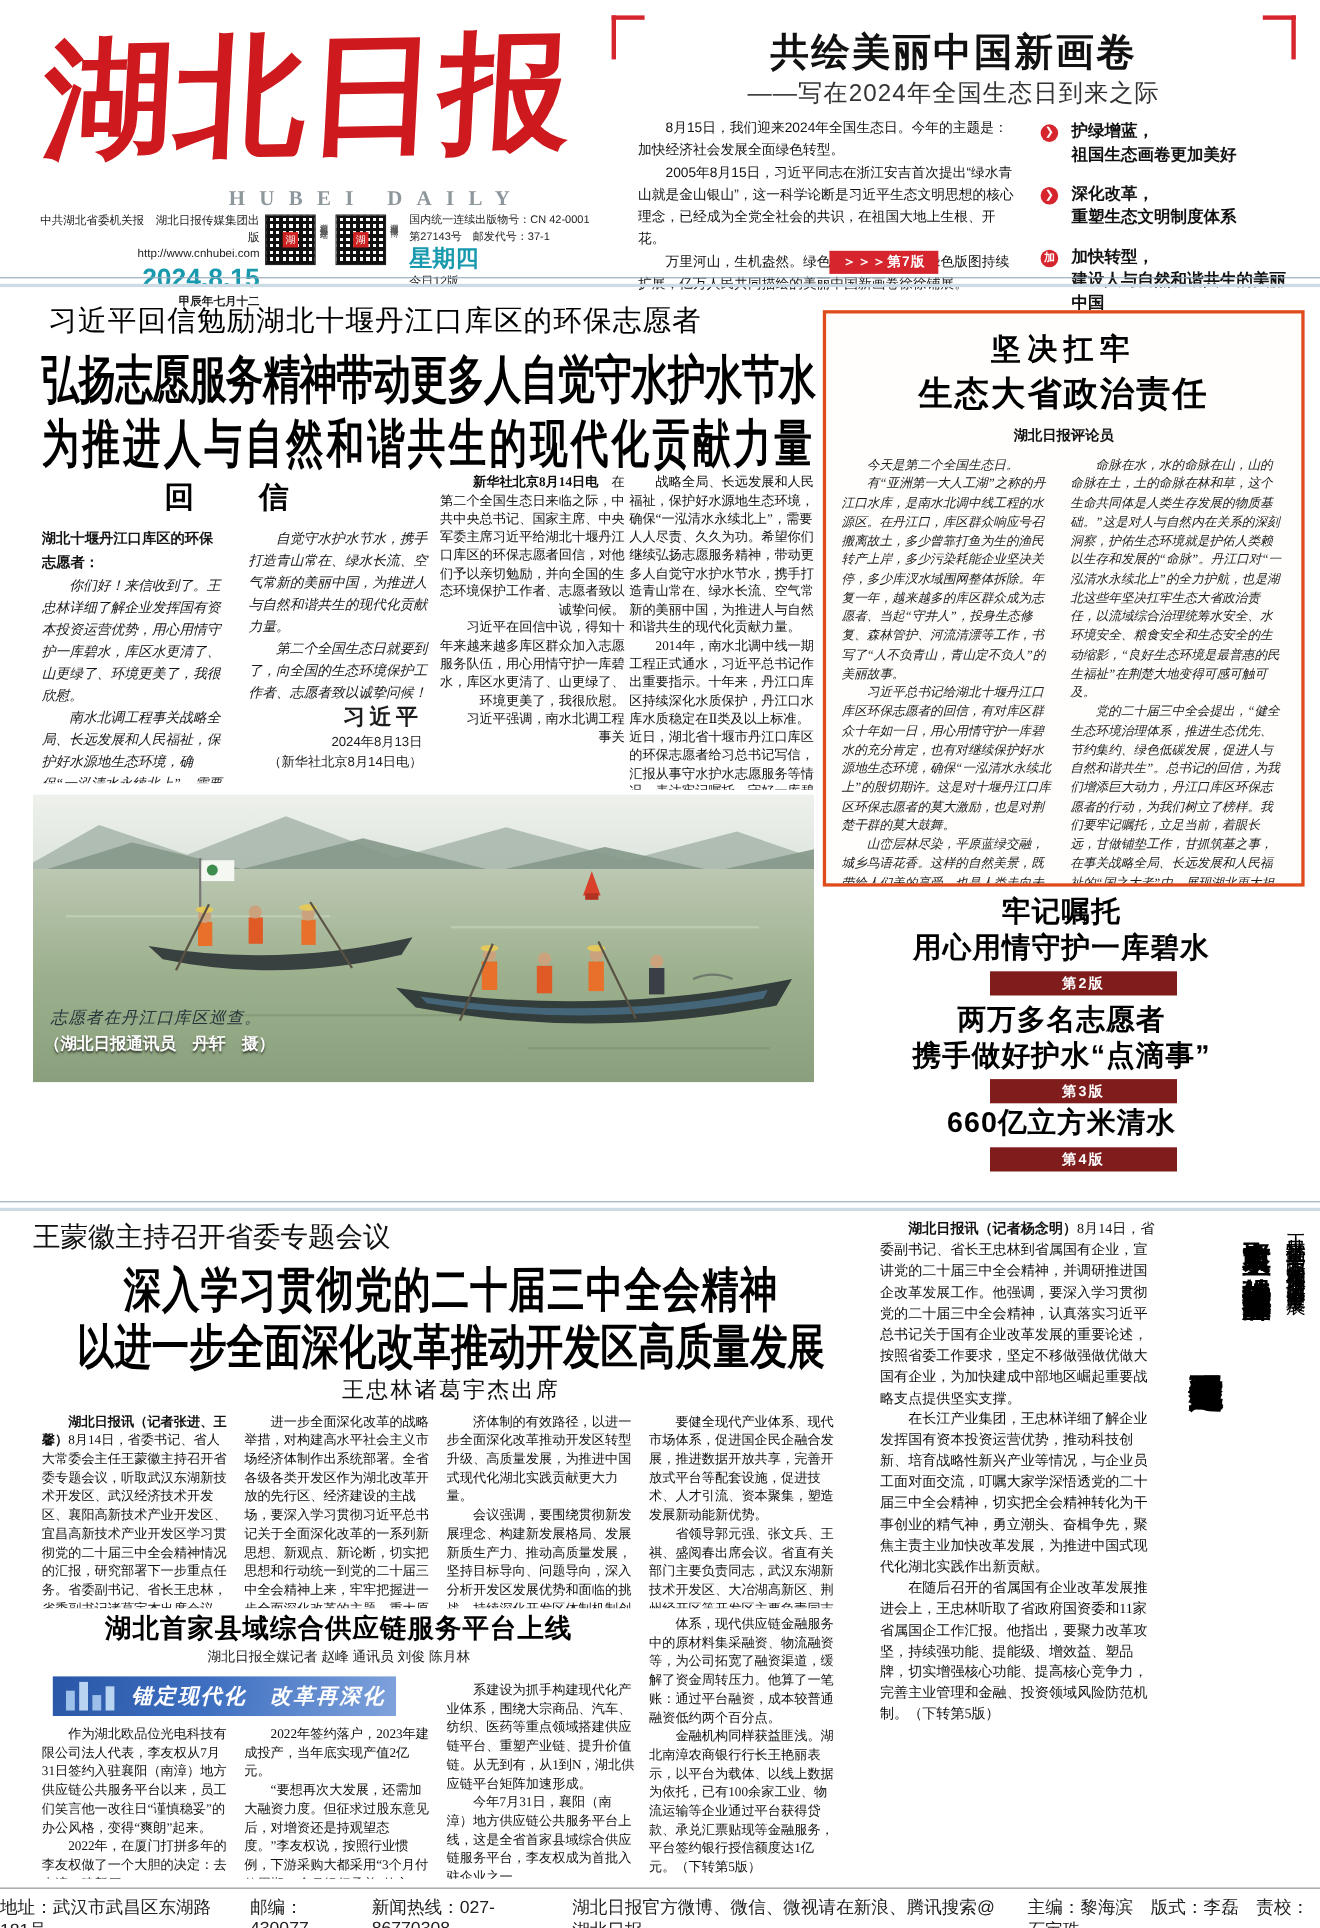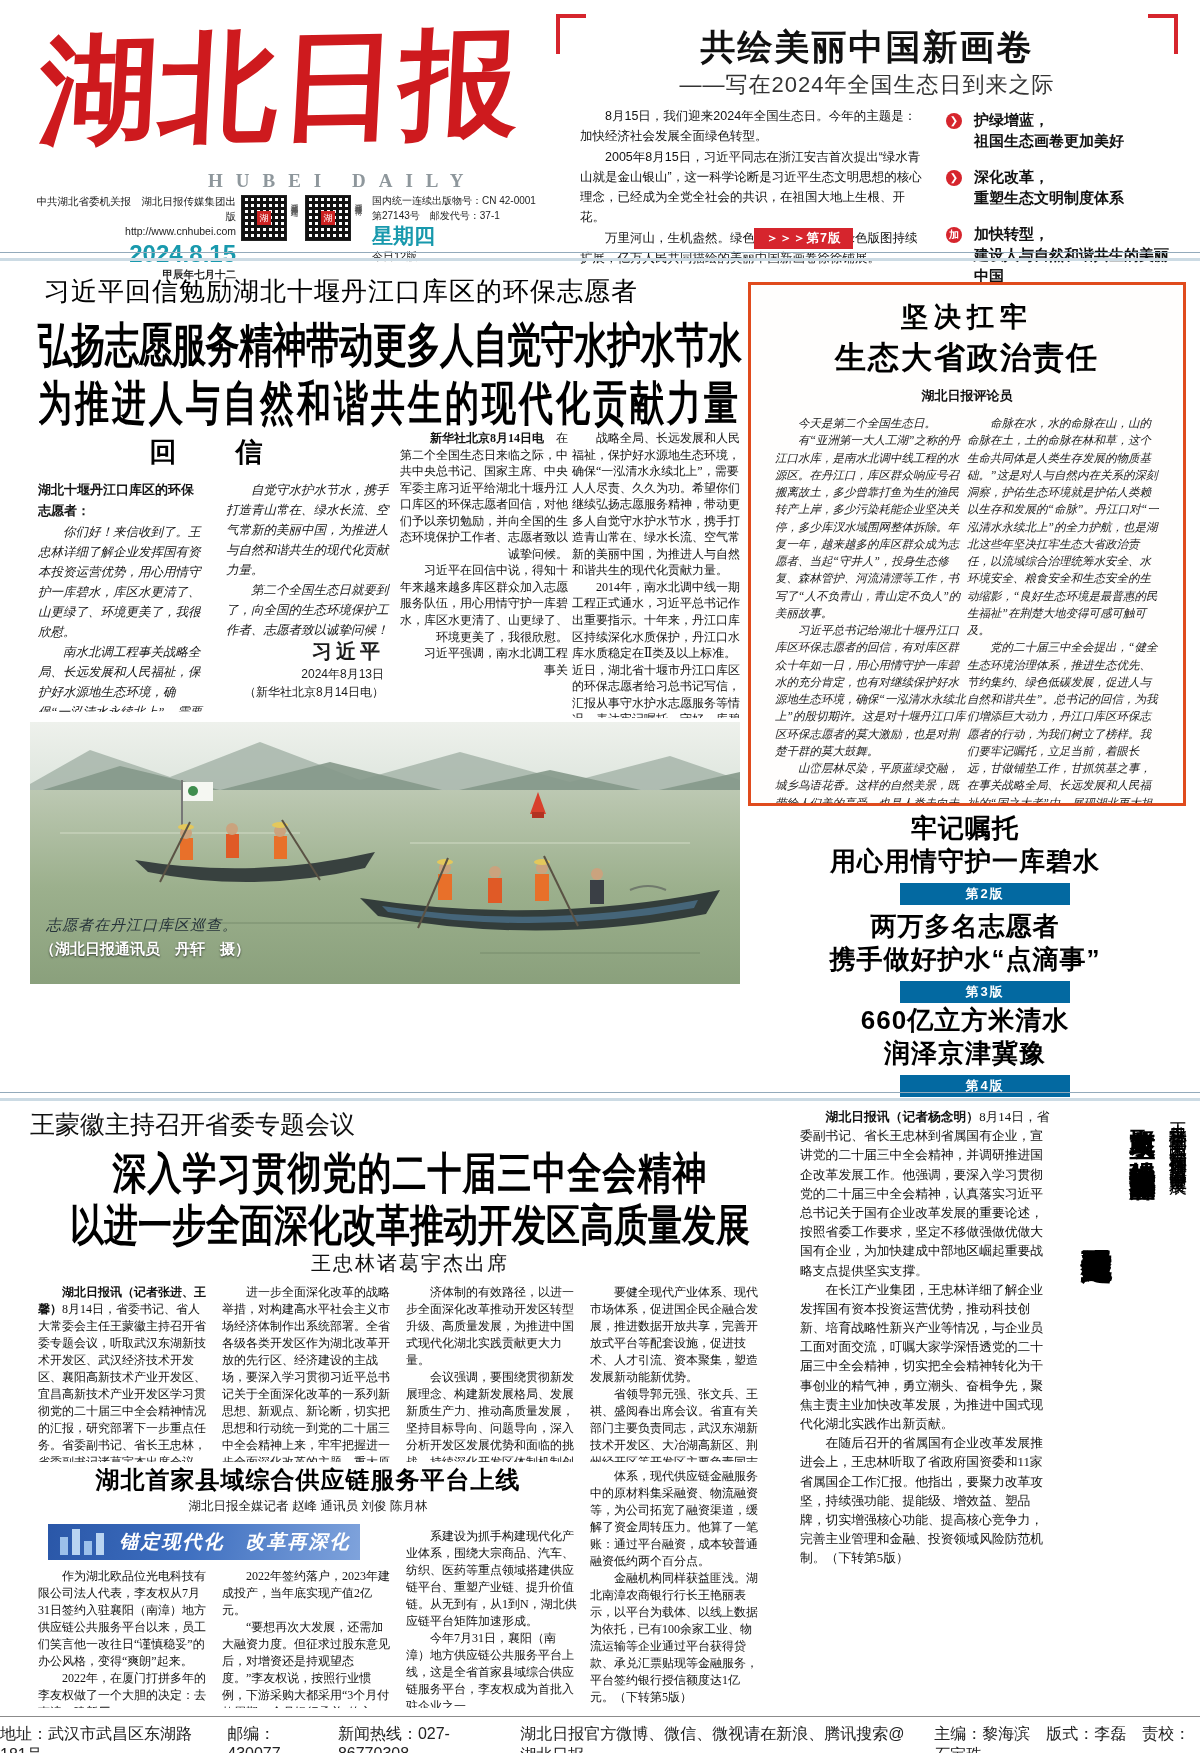--- a/index.html
+++ b/index.html
@@ -67,26 +67,26 @@
   .photo-wrap{left:30px;top:722px;width:710px;height:262px;overflow:hidden;}
   .photo-caption1{left:46px;top:916px;font-size:15px;color:#26333a;letter-spacing:1px;}
   .photo-caption2{left:40px;top:940px;font-size:15px;color:#fff;font-weight:bold;text-shadow:0 1px 2px rgba(0,0,0,.7);}
   
   .edit-box{left:748px;top:282px;width:432px;height:518px;border:3px solid #e04b1d;background:#fffefd;overflow:hidden;}
   .edit-t1{text-align:center;font-size:27px;font-weight:900;font-family:"Liberation Serif","DejaVu Serif",serif;
       letter-spacing:6px;margin-top:14px;color:#000;}
   .edit-t2{text-align:center;font-size:31px;font-weight:900;font-family:"Liberation Serif","DejaVu Serif",serif;
       letter-spacing:2px;margin-top:2px;color:#000;}
   .edit-byline{text-align:center;font-size:13px;font-weight:bold;margin-top:8px;color:#111;}
-  .edit-cols{display:flex;gap:0;padding:10px 14px 0 14px;justify-content:center;}
+  .edit-cols{display:flex;gap:16px;padding:10px 14px 0 14px;}
   .edit-col{width:192px;font-size:11.5px;line-height:1.5;color:#1a1a1a;height:408px;overflow:hidden;}
   
   .teaser{left:750px;width:430px;text-align:center;}
   .teaser .t1,.teaser .t2{font-size:26px;font-weight:900;line-height:1.25;color:#000;letter-spacing:1px;}
-  .page-badge{display:inline-block;margin-top:6px;min-width:150px;background:#0369a1;color:#fff;
+  .page-badge{display:inline-block;margin-top:6px;min-width:150px;background:#7f1d1d;color:#fff;
       font-size:13px;font-weight:bold;padding:2px 10px;letter-spacing:2px;margin-left:40px;}
   
   .bl-kicker{left:30px;top:1108px;width:760px;text-align:left;font-size:25px;font-weight:500;color:#111;}
   .bl-h1{left:30px;top:1144px;width:760px;text-align:center;font-size:34px;font-weight:900;
       font-family:"Liberation Serif","DejaVu Serif",serif;transform:scaleY(1.28);transform-origin:center top;
       letter-spacing:1px;color:#000;white-space:nowrap;}
   .bl-h2{left:30px;top:1196px;width:760px;text-align:center;font-size:34px;font-weight:900;
       font-family:"Liberation Serif","DejaVu Serif",serif;transform:scaleY(1.28);transform-origin:center top;
       letter-spacing:0px;color:#000;white-space:nowrap;}
   .bl-byline{left:30px;top:1250px;width:760px;text-align:center;font-size:20px;font-weight:500;letter-spacing:2px;color:#111;}
@@ -311,21 +311,20 @@
     <div class="t2">用心用情守护一库碧水</div>
     <span class="page-badge">第2版</span>
   </div>
   <div class="abs teaser" style="top:910px;">
     <div class="t1">两万多名志愿者</div>
     <div class="t2">携手做好护水“点滴事”</div>
     <span class="page-badge">第3版</span>
   </div>
   <div class="abs teaser" style="top:1004px;">
     <div class="t1">660亿立方米清水</div>
-    <div class="t2">润泽京津冀豫</div>
     <span class="page-badge">第4版</span>
   </div>
 
   <div class="abs rule" style="top:1092px;"></div>
 
   <div class="abs bl-kicker">王蒙徽主持召开省委专题会议</div>
   <div class="abs bl-h1">深入学习贯彻党的二十届三中全会精神</div>
   <div class="abs bl-h2">以进一步全面深化改革推动开发区高质量发展</div>
   <div class="abs bl-byline">王忠林诸葛宇杰出席</div>
 

